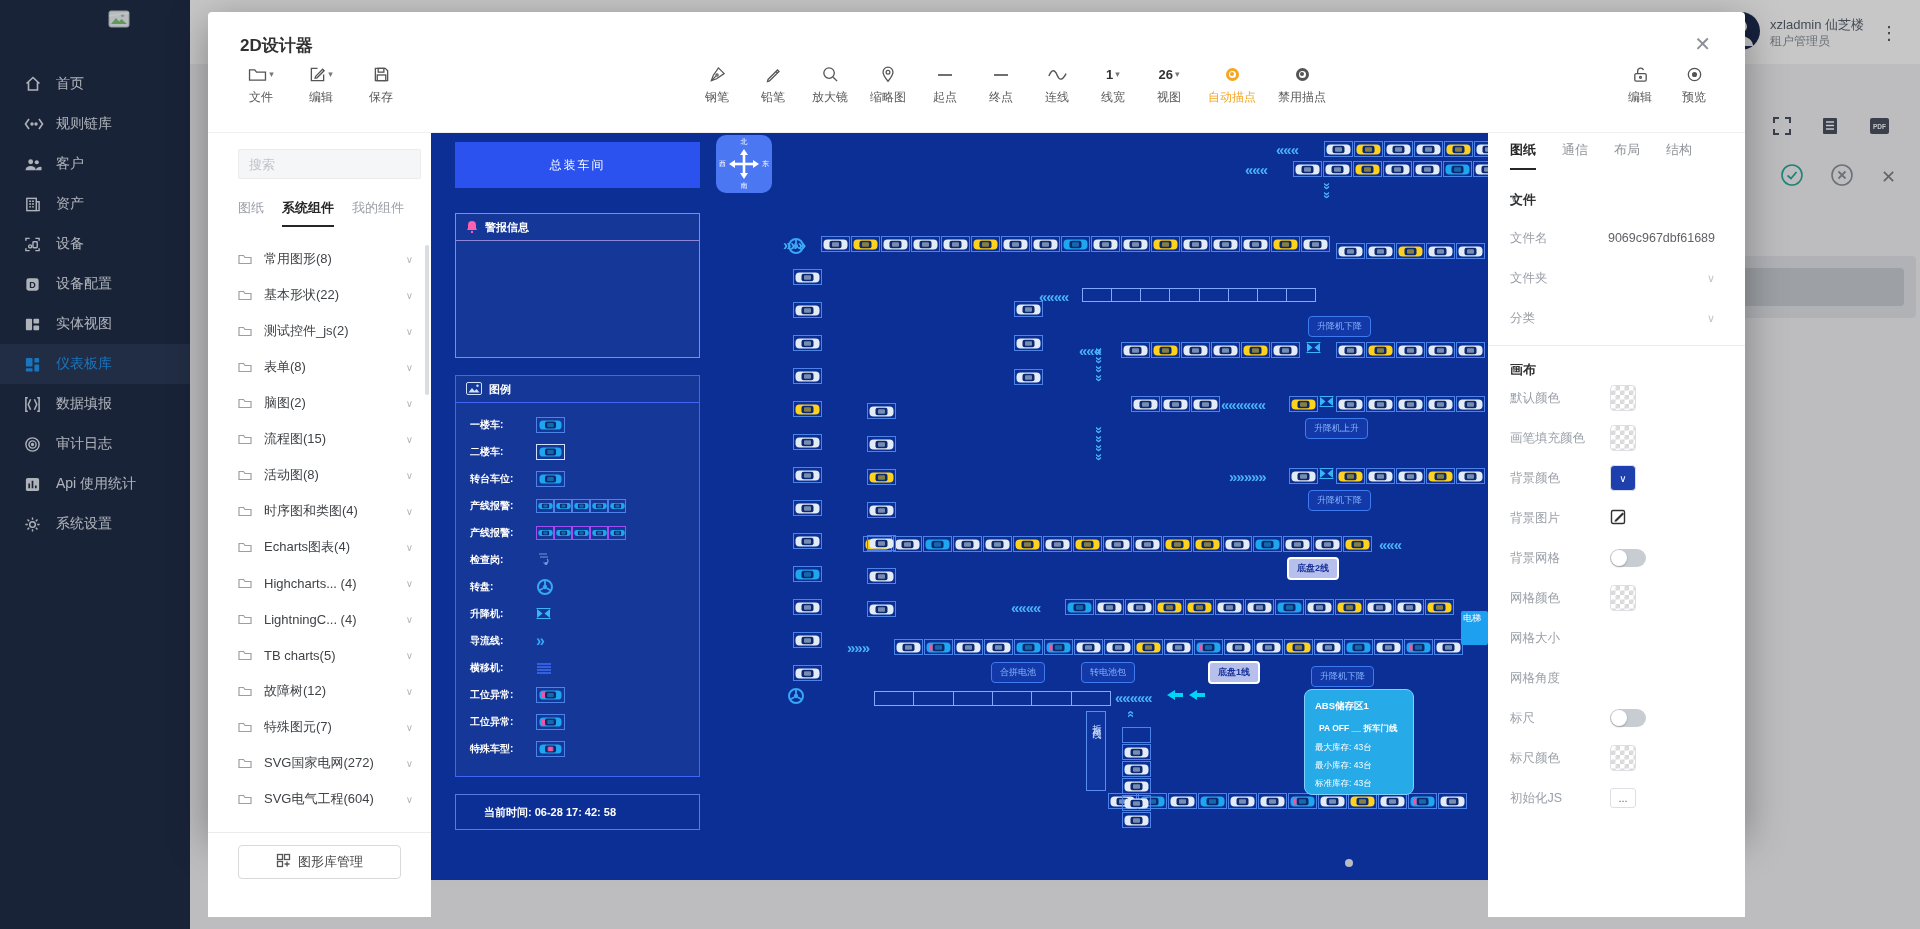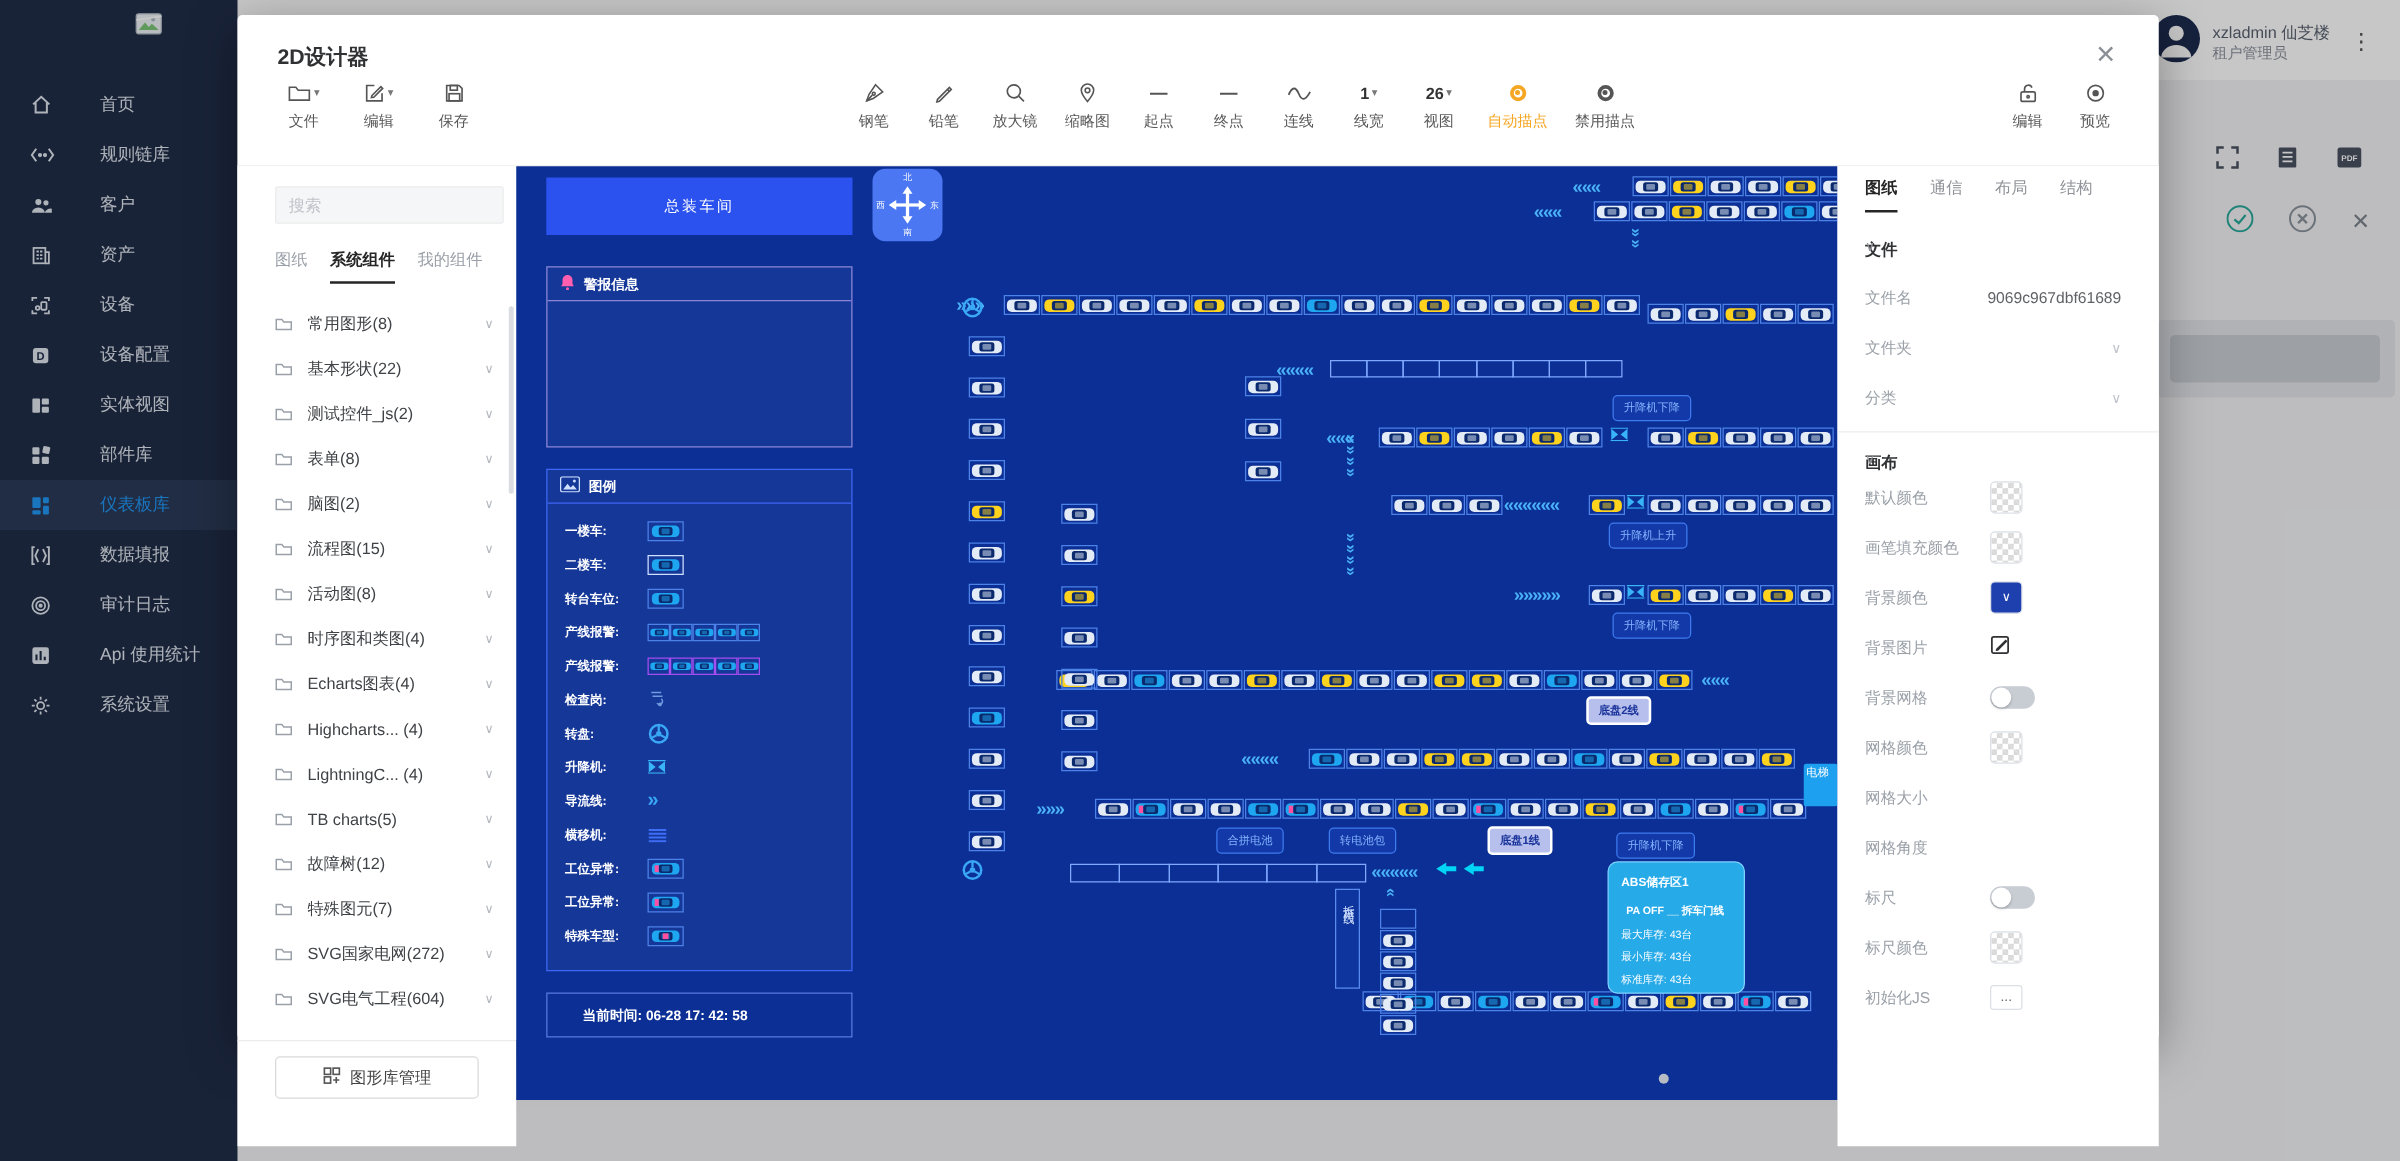--- a/index.html
+++ b/index.html
@@ -3,38 +3,38 @@
 <meta charset="utf-8">
 <style>
   * { margin:0; padding:0; box-sizing:border-box; }
   html,body { width:1920px; height:929px; overflow:hidden; font-family:"Liberation Sans","DejaVu Sans",sans-serif; background:#fff; }
 
   
   .app { position:absolute; inset:0; background:#f2f3f5; }
   .sidebar { position:absolute; left:0; top:0; width:190px; height:929px; background:#212e48; z-index:1; }
   .logo { position:absolute; left:108px; top:10px; }
   .side-menu { position:absolute; top:64px; left:0; right:0; }
-  .side-item { display:flex; align-items:center; height:40px; padding-left:24px; color:#dfe5ee; font-size:14px; cursor:pointer;gap:24px; }
+  .side-item { display:flex; align-items:center; height:40px; padding-left:24px; color:#dfe5ee; font-size:14px; cursor:pointer; }
   .side-item .si-icon { width:32px; display:flex; align-items:center; }
   .side-item.active { background:#2b3a58; color:#2196f3; }
   .topbar { position:absolute; left:190px; top:0; right:0; height:64px; background:#fff; }
   .user-block { position:absolute; right:16px; top:12px; display:flex; align-items:center; gap:10px; }
   .user-texts { display:flex; flex-direction:column; line-height:17px; }
   .user-name { font-size:13px; color:#5a6270; }
   .user-role { font-size:12px; color:#8a909a; }
   .kebab { font-size:18px; color:#555; letter-spacing:0; padding:0 6px; cursor:pointer; }
   .bg-icons { position:absolute; top:116px; right:28px; display:flex; gap:28px; align-items:center; }
   .bg-actions { position:absolute; top:164px; right:24px; display:flex; gap:28px; align-items:center; }
   .bg-x { font-size:18px; color:#7d848d; }
   .bg-band { position:absolute; right:4px; top:256px; width:190px; height:62px; background:#e2e5e9; border-radius:4px; }
   .bg-band-inner { position:absolute; left:10px; top:12px; width:168px; height:38px; background:#c9cdd3; border-radius:4px; }
 
   
   .overlay { position:absolute; inset:0; background:rgba(0,0,0,.22); z-index:40; }
-  .modal { position:absolute; left:190px; top:12px; width:1537px; height:820px; background:#fff; border-radius:4px;
+  .modal { position:absolute; left:208px; top:12px; width:1537px; height:820px; background:#fff; border-radius:4px;
            box-shadow:0 10px 40px rgba(0,0,0,.35); z-index:50; }
   .m-title { position:absolute; left:32px; top:22px; font-size:17px; font-weight:600; color:#303133; }
   .m-close { position:absolute; right:34px; top:22px; font-size:20px; color:#8b9097; cursor:pointer; line-height:20px; }
 
   .toolbar { position:absolute; left:0; top:50px; width:100%; height:66px; }
   .tb-group { position:absolute; display:flex; align-items:flex-start; }
   #tb-left { left:36px; gap:26px; }
   #tb-center { left:492px; gap:22px; }
   #tb-right { right:34px; gap:20px; }
   .tool { display:flex; flex-direction:column; align-items:center; min-width:34px; color:#595959; cursor:pointer; }
@@ -236,31 +236,20 @@
         </div>
         <div class="side-item">
           <span class="si-icon">
             <svg viewBox="0 0 18 18" width="17" height="17" fill="currentColor">
               <rect x="2" y="3" width="6.5" height="12" rx="1"></rect>
               <rect x="10" y="3" width="6" height="5" rx="1"></rect>
               <rect x="10" y="10" width="6" height="5" rx="1"></rect>
             </svg>
           </span>
           <span>实体视图</span>
-        </div>
-        <div class="side-item">
-          <span class="si-icon">
-            <svg viewBox="0 0 18 18" width="17" height="17" fill="currentColor">
-              <rect x="2" y="2" width="6" height="6" rx="1"></rect>
-              <rect x="2" y="10" width="6" height="6" rx="1"></rect>
-              <rect x="10" y="10" width="6" height="6" rx="1"></rect>
-              <rect x="10.8" y="1.2" width="6" height="6" rx="1" transform="rotate(12 13.8 4.2)"></rect>
-            </svg>
-          </span>
-          <span>部件库</span>
         </div>
         <div class="side-item active">
           <span class="si-icon">
             <svg viewBox="0 0 18 18" width="17" height="17" fill="currentColor">
               <rect x="2" y="2" width="7" height="9" rx="1"></rect>
               <rect x="11" y="2" width="5" height="5" rx="1"></rect>
               <rect x="2" y="13" width="7" height="3.5" rx="1"></rect>
               <rect x="11" y="9" width="5" height="7.5" rx="1"></rect>
             </svg>
           </span>

